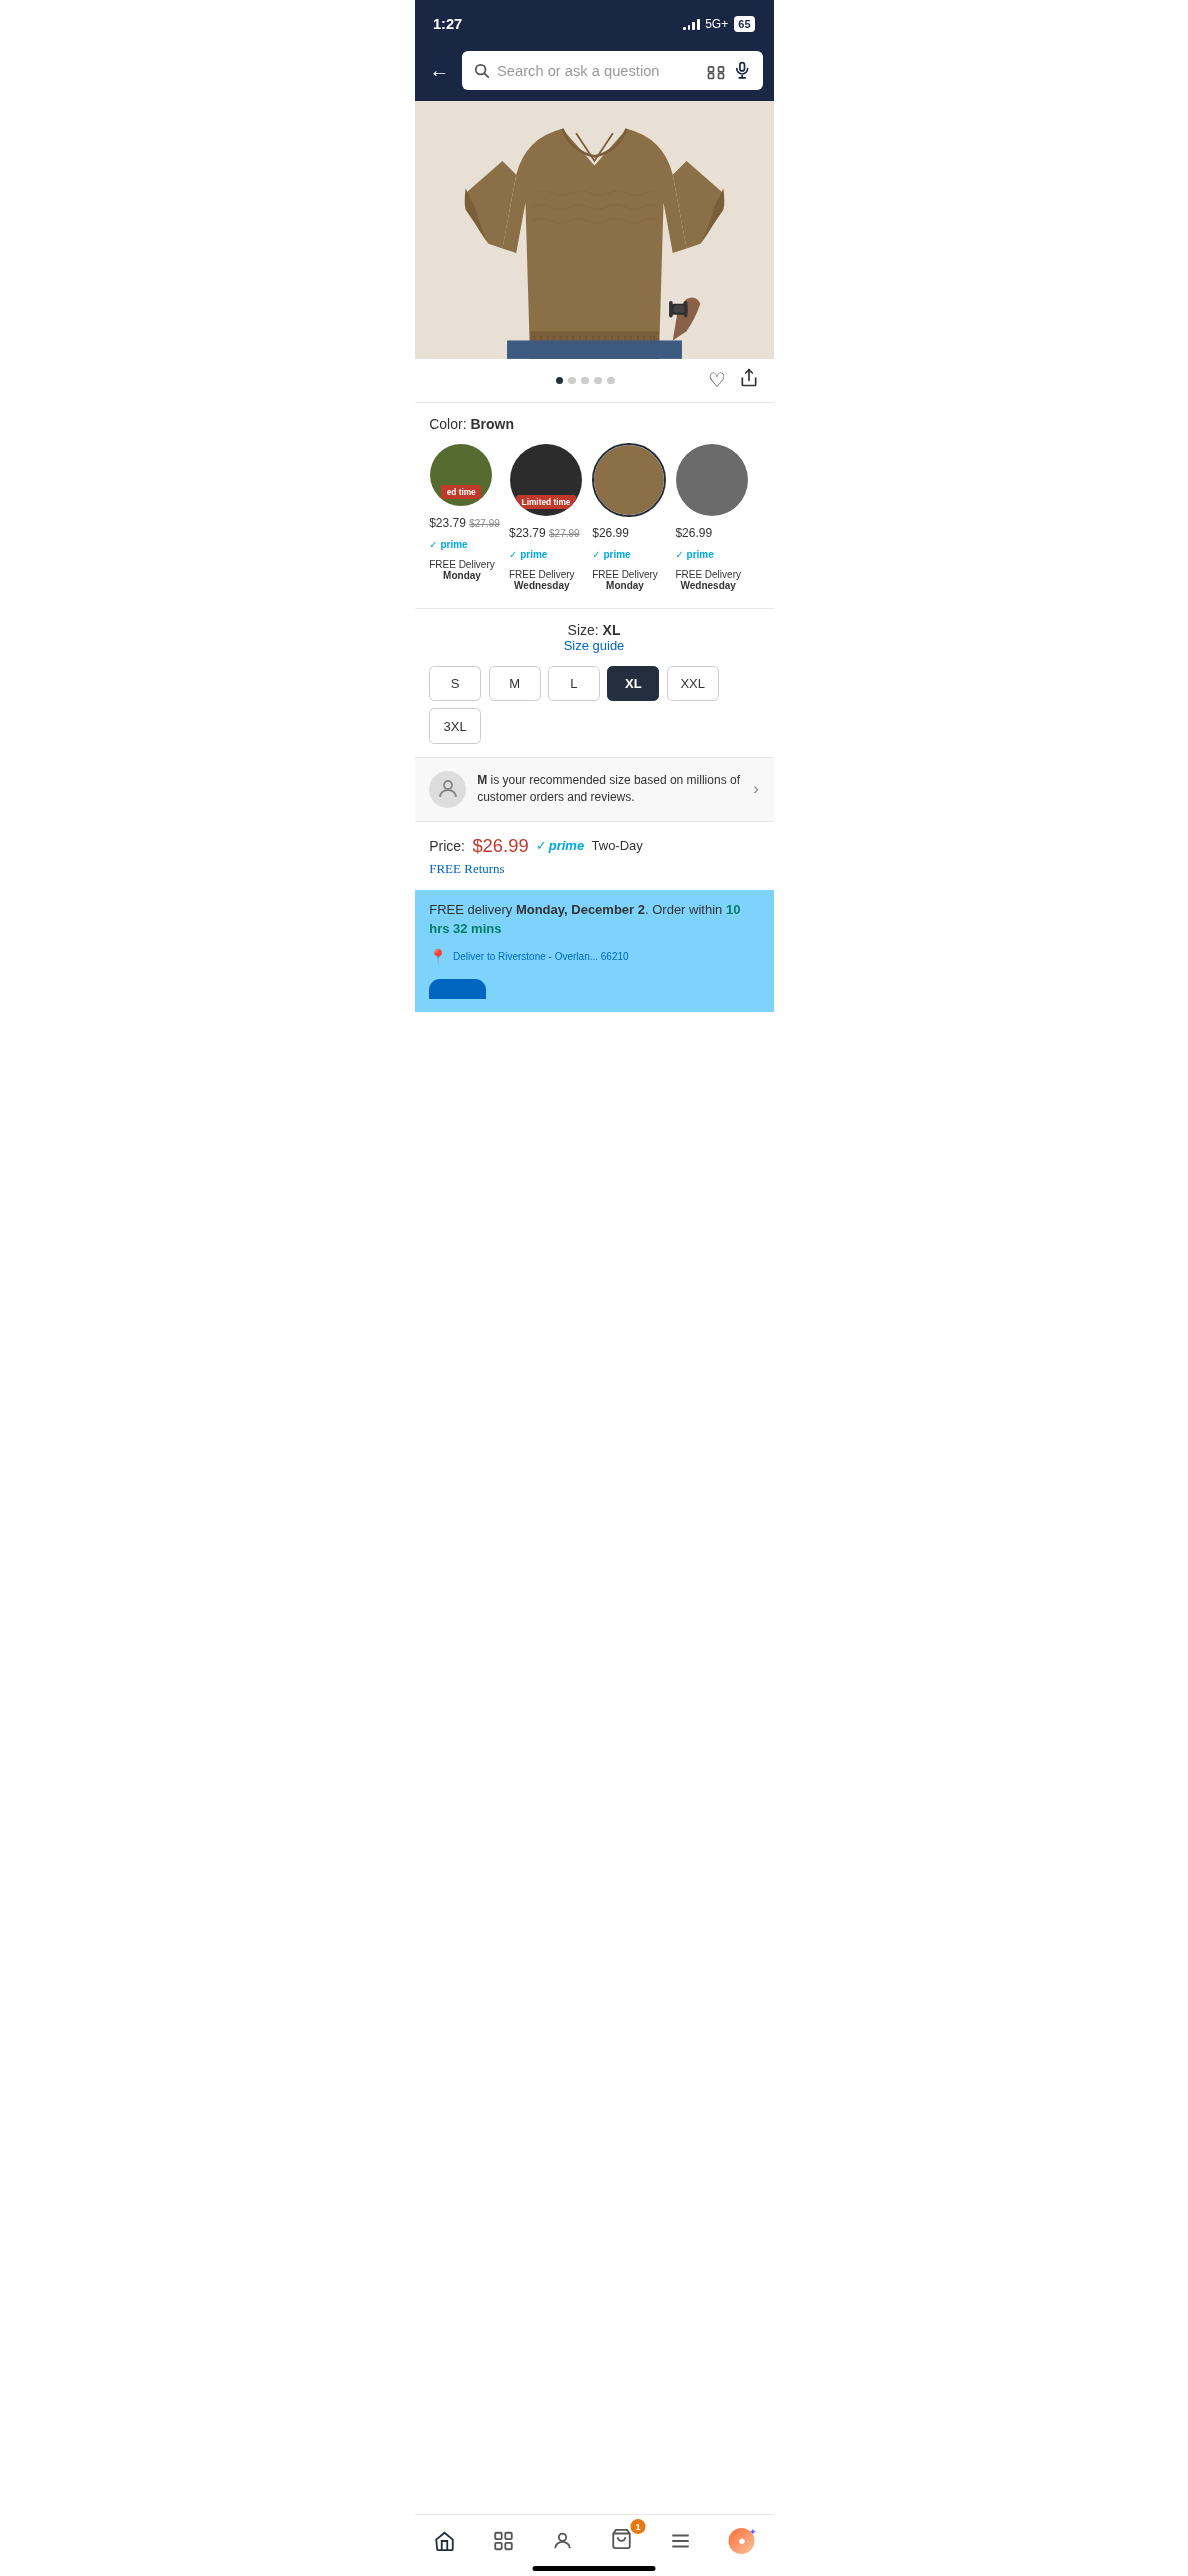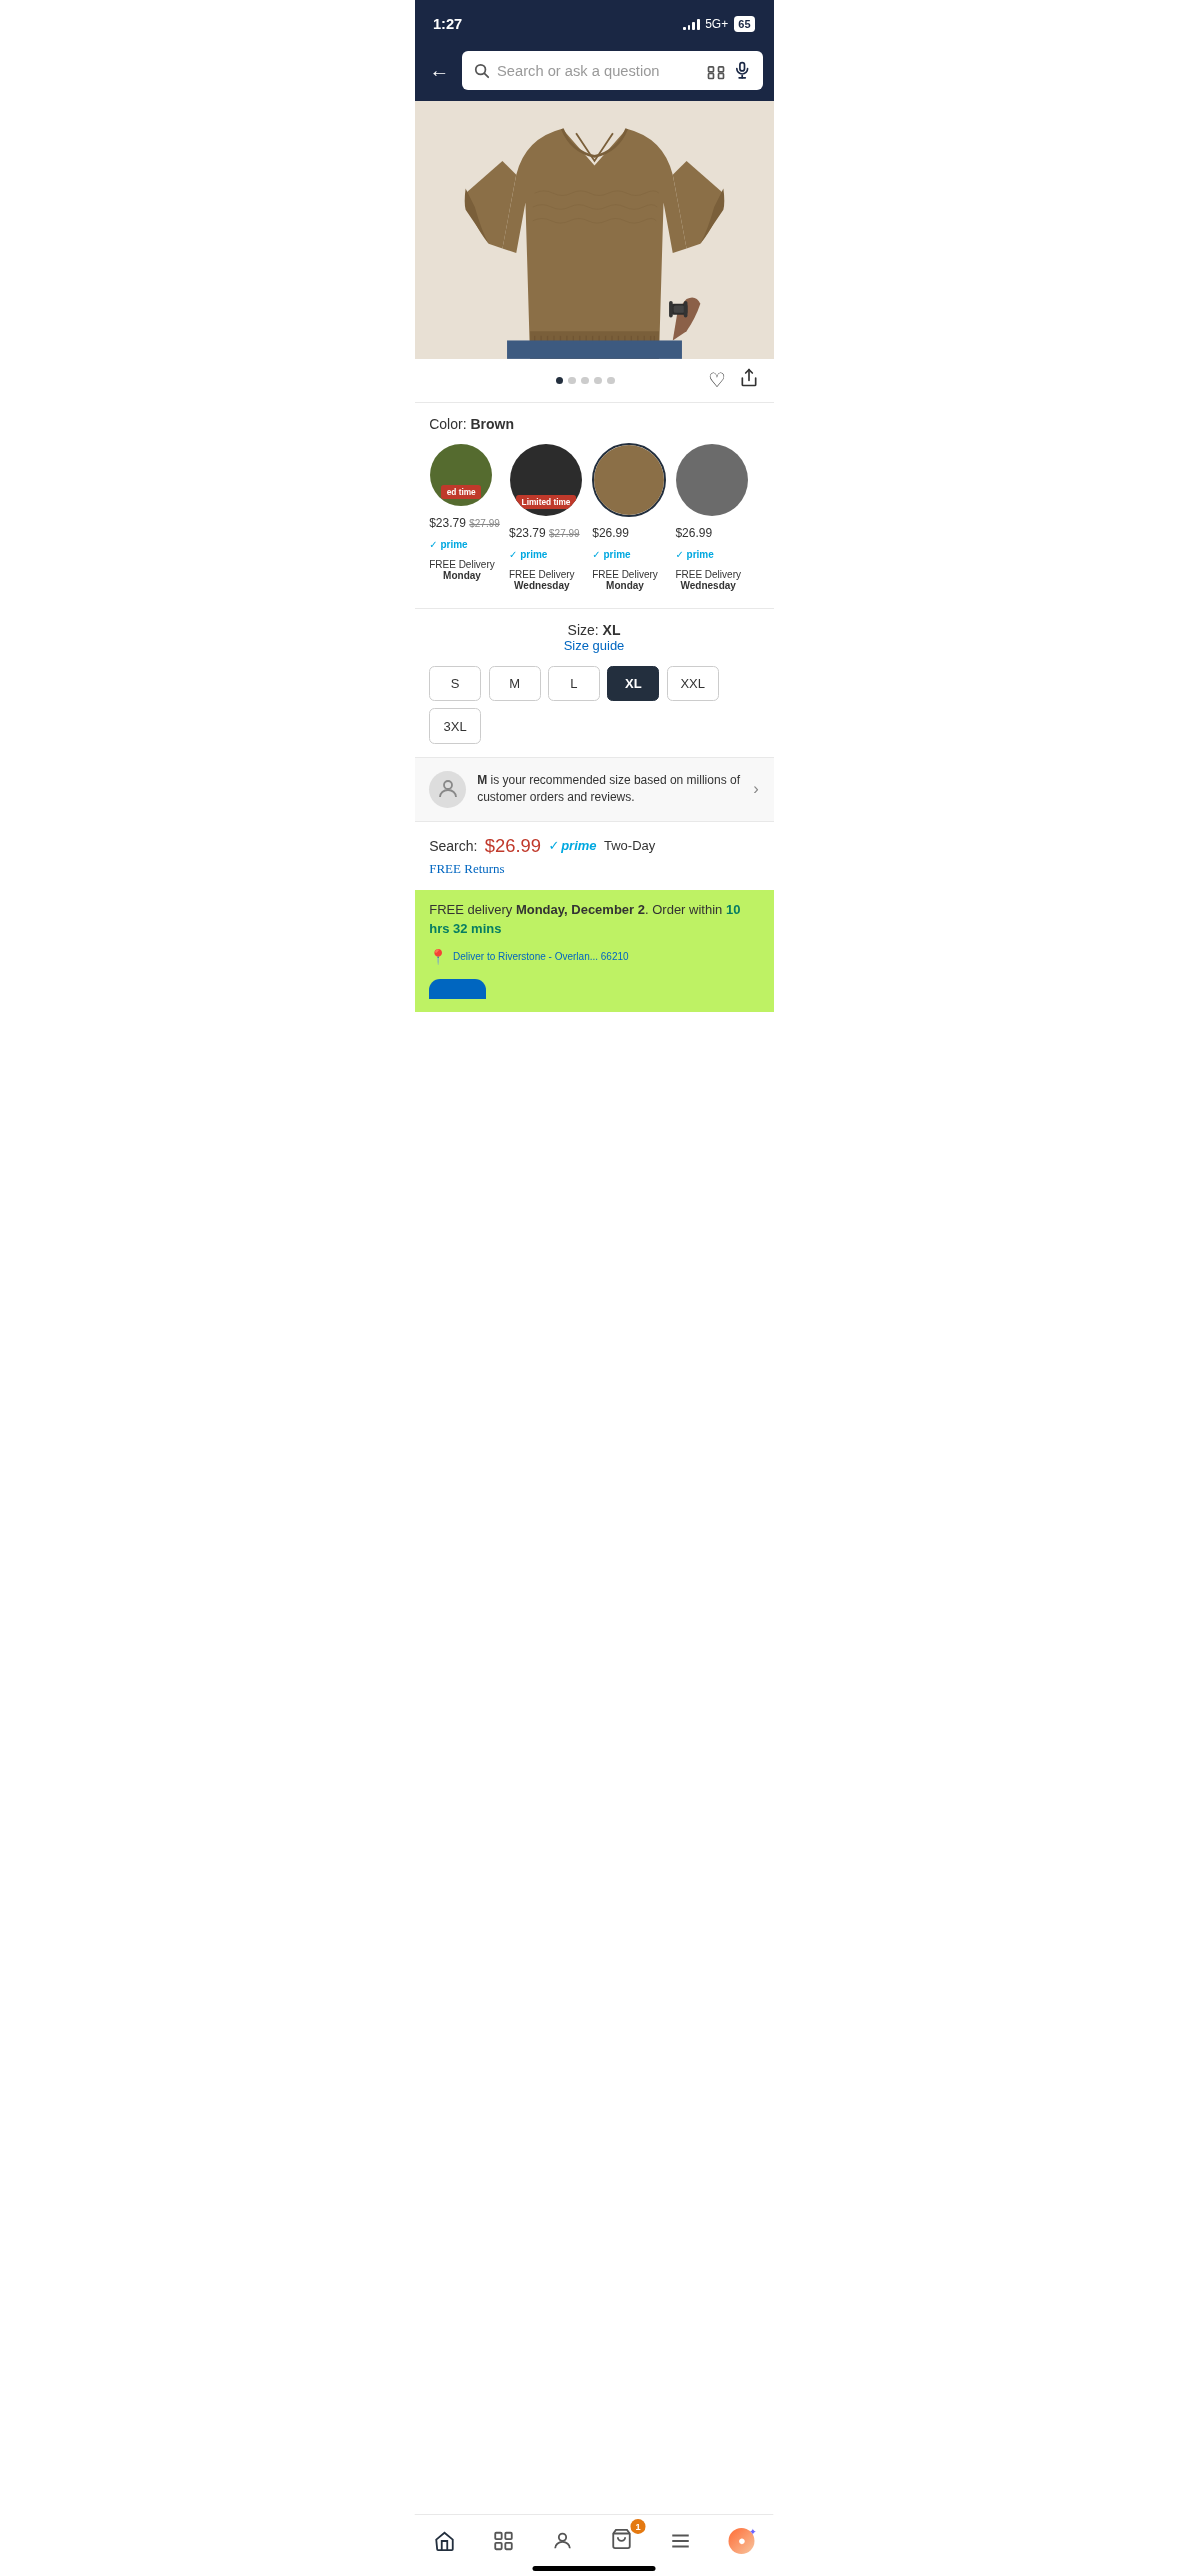--- a/index.html
+++ b/index.html
@@ -340,21 +340,21 @@
     .free-returns-link {
       color: #0066c0;
       font-size: 13px;
       cursor: pointer;
       font-family: Liberation Serif, serif;
     }
 
     
     .delivery-section {
       padding: 9.2px 14.7px 13px;
-      background: #bef264;
+      background: #7dd3fc;
     }
     .delivery-text {
       font-size: 13px;
       color: #333;
       line-height: 1.5;
     }
     .delivery-text strong {
       font-weight: 700;
     }
     .delivery-time {
@@ -689,21 +689,21 @@
     </svg>
   </div>
   <div class="rec-text">
     <strong>M</strong><span> is your recommended size based on millions of customer orders and reviews.</span>
   </div>
   <span class="rec-chevron">›</span>
 </div>
 
 <div class="price-section">
   <div class="price-row">
-    <span class="price-label">Search:</span>
+    <span class="price-label">Price:</span>
     <span class="price-value">$26.99</span>
     <span class="prime-badge-inline">
       <span class="prime-check-inline">✓</span>
       <span class="prime-word">prime</span>
     </span>
     <span class="two-day-text">Two-Day</span>
   </div>
   <div>
     <span class="free-returns-link">FREE Returns</span>
   </div>

